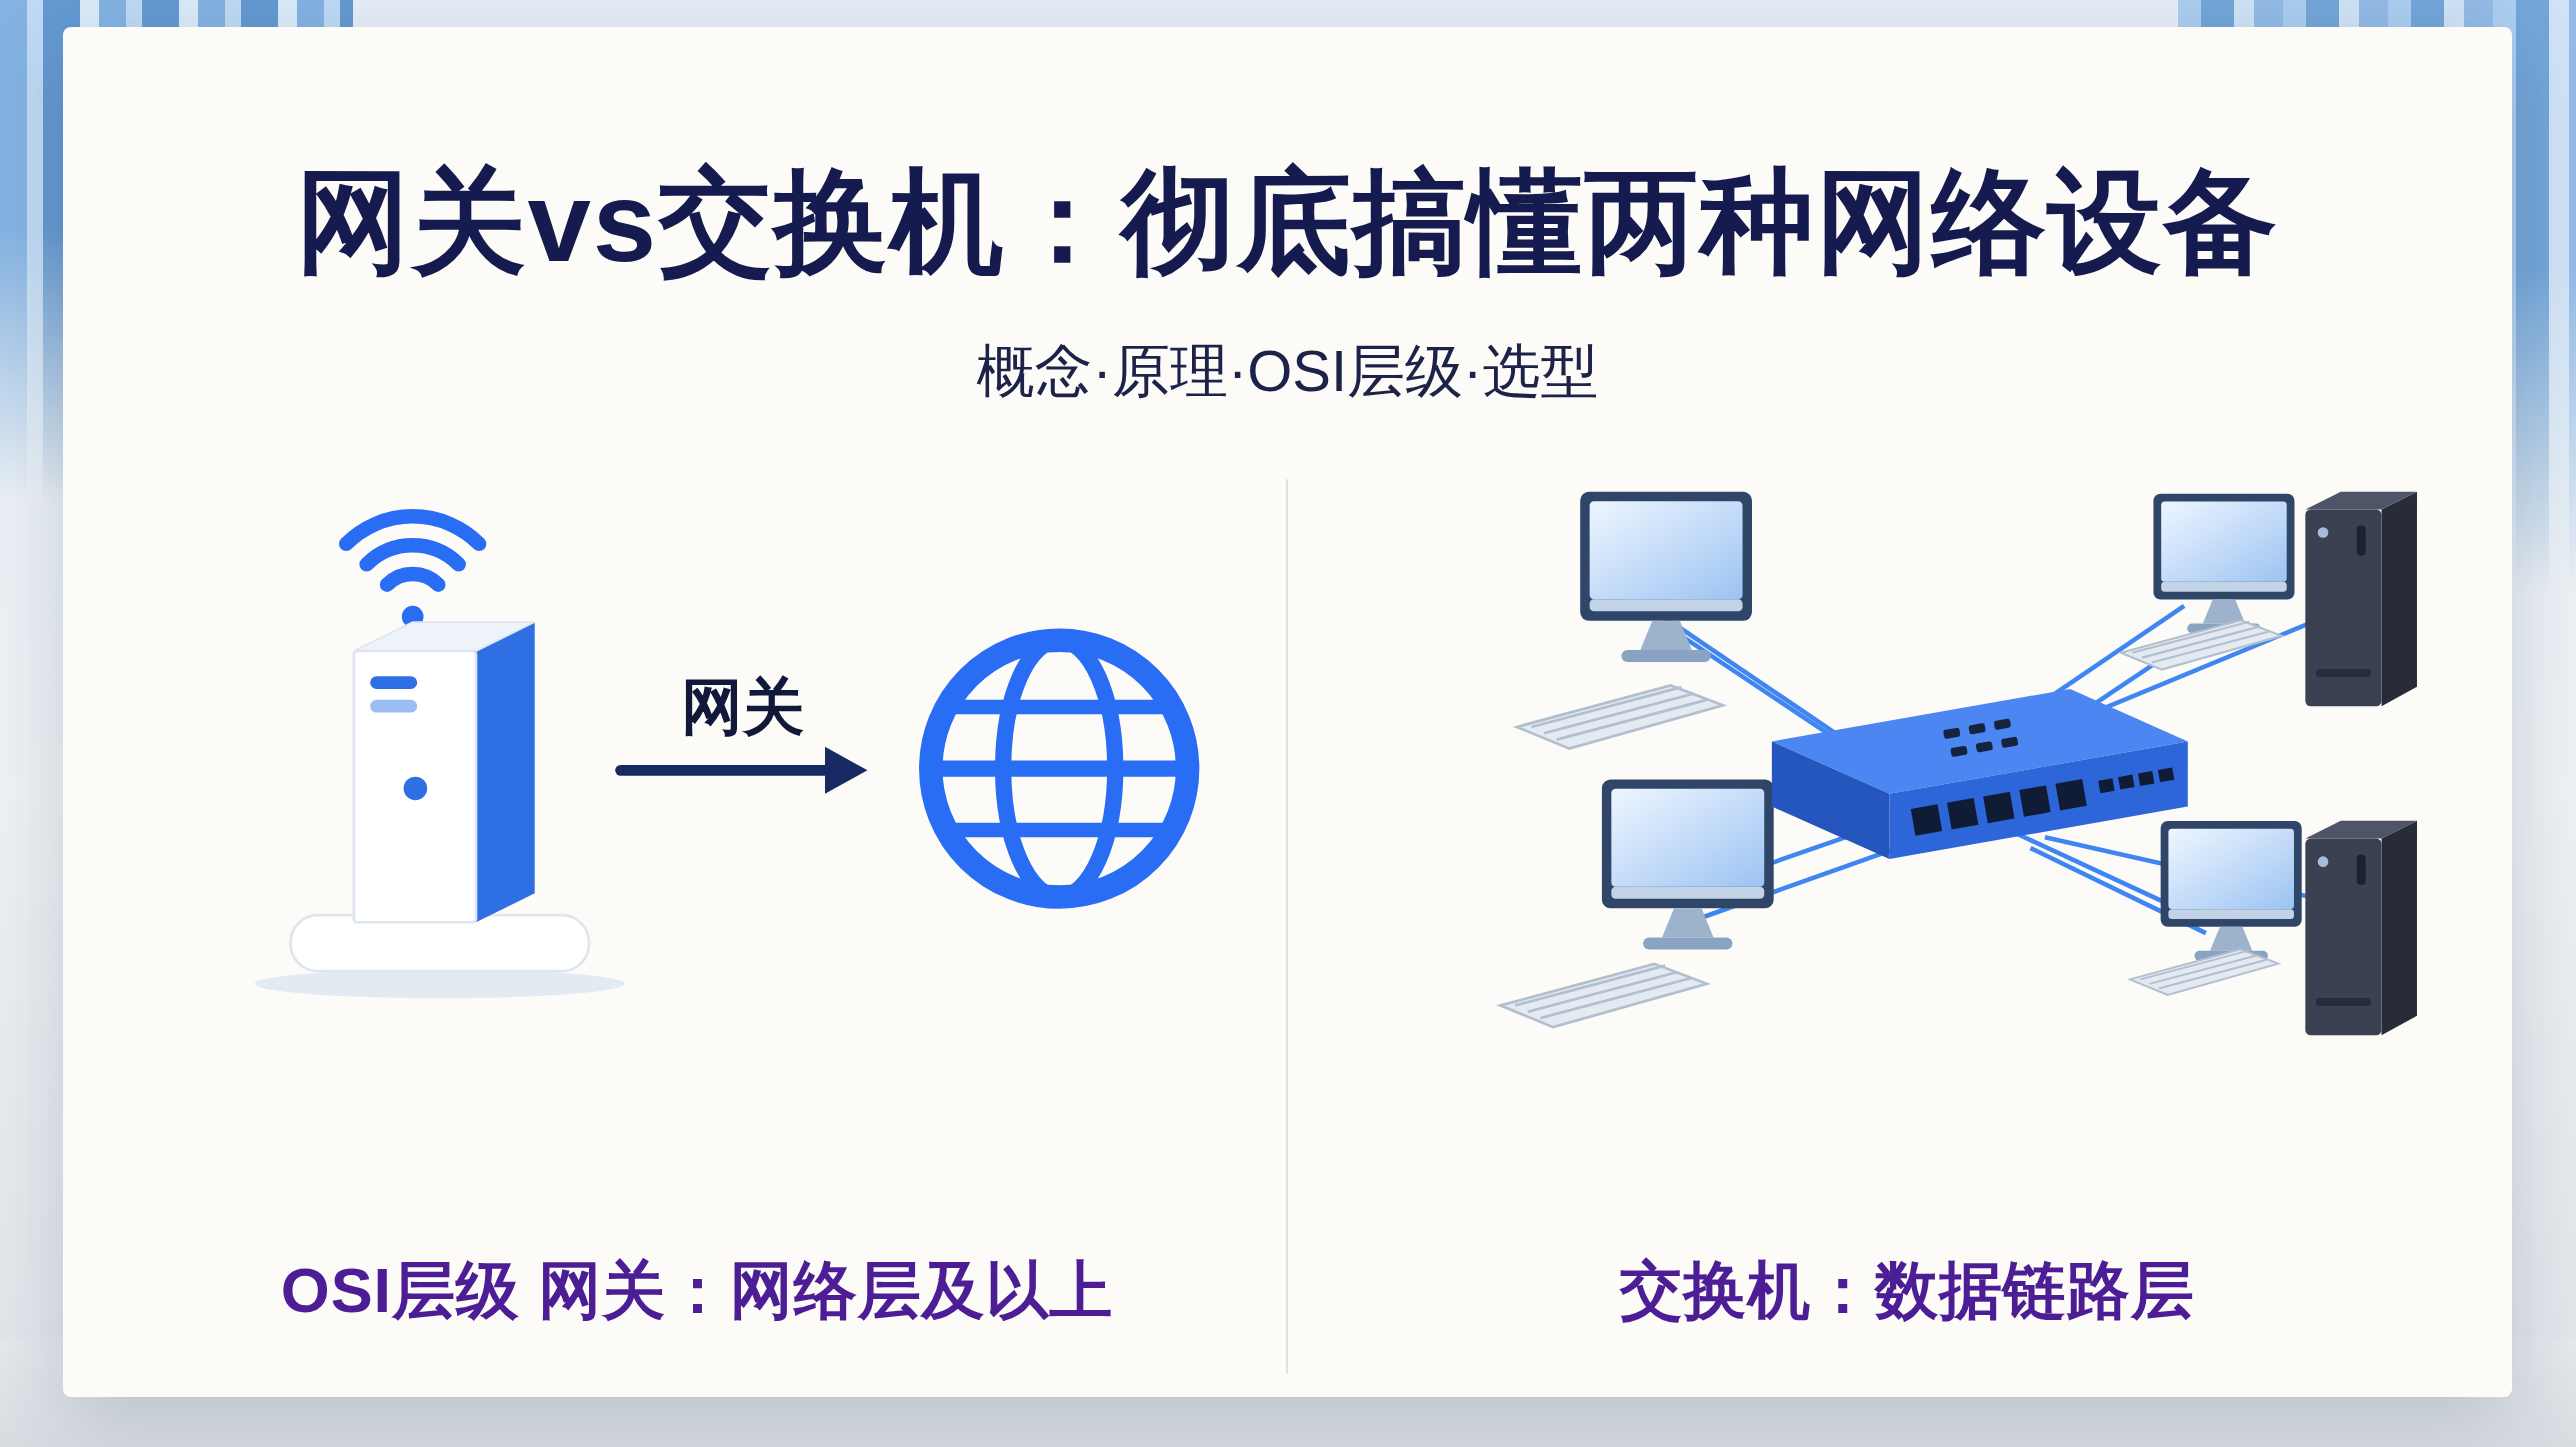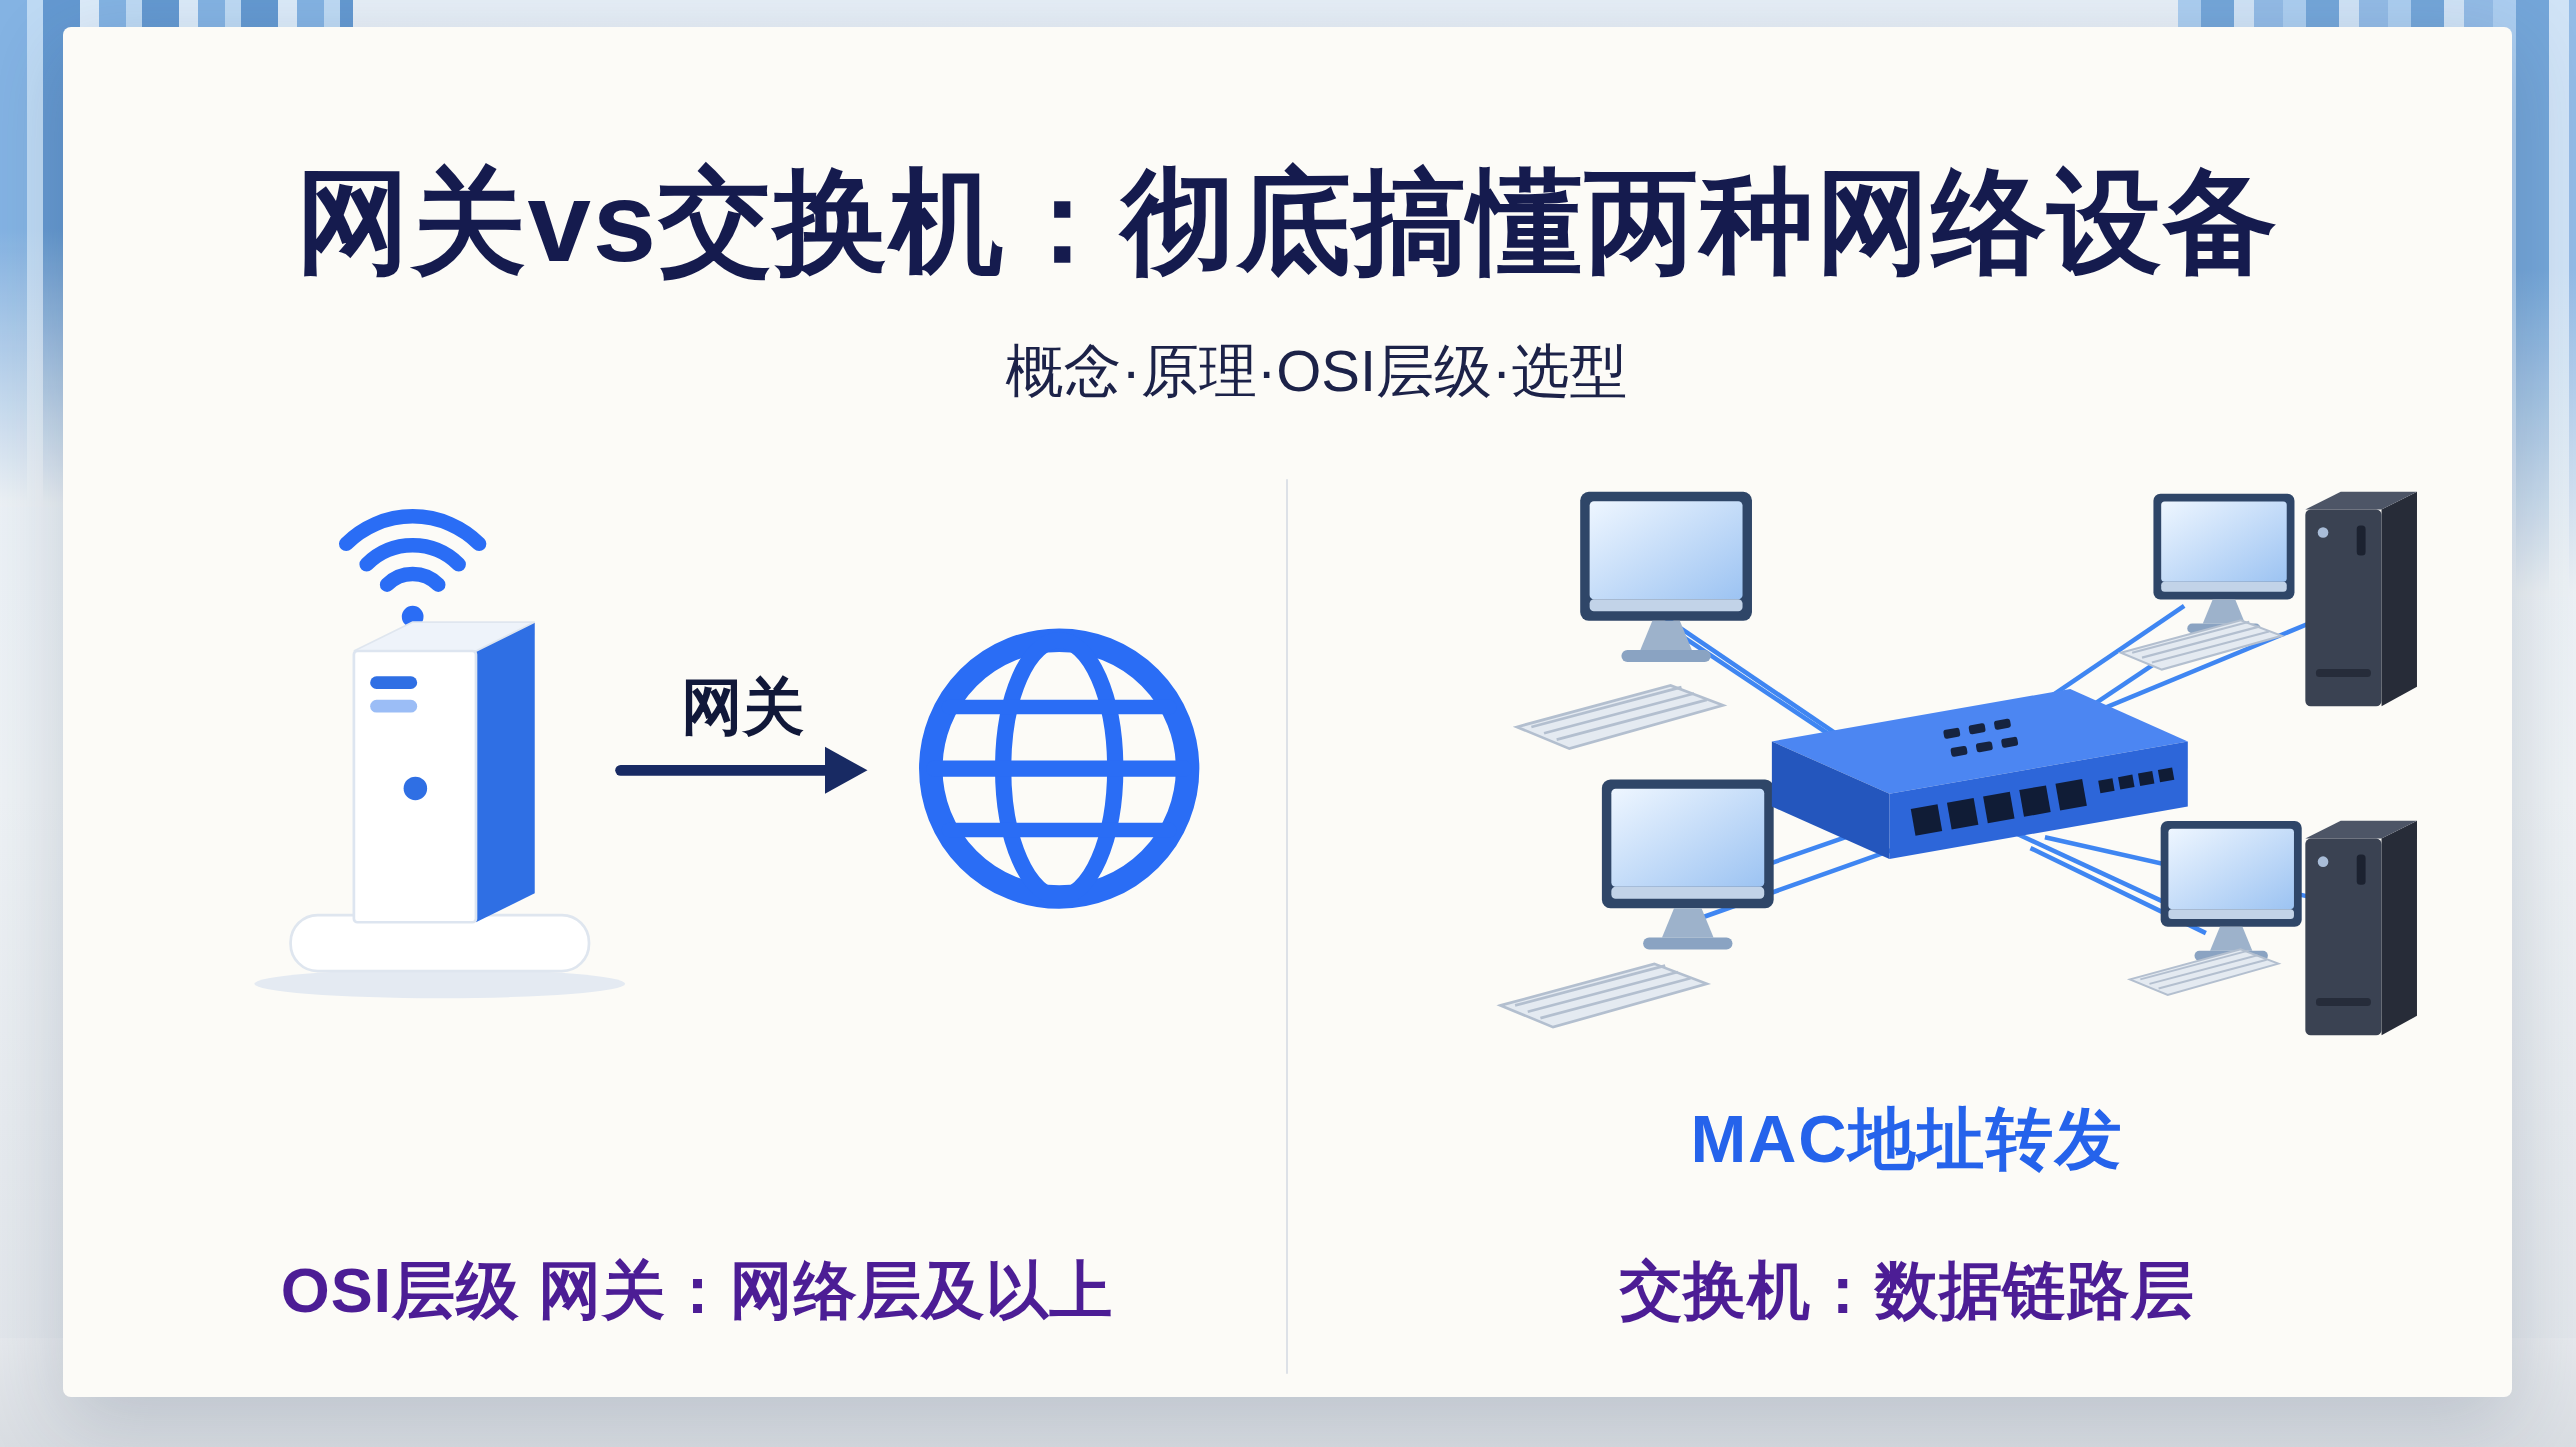--- a/index.html
+++ b/index.html
@@ -23,21 +23,21 @@
     position:absolute;left:63px;top:27px;width:2449px;height:1370px;
     background:#fcfbf7;border-radius:8px;
     box-shadow:0 23.5px 81px rgba(40,60,90,.20);
   }
   .title{
     position:absolute;top:136px;left:0;width:100%;text-align:center;
     font-size:114px;line-height:118px;font-weight:800;color:#151b4e;letter-spacing:1.8px;
   }
   .subtitle{
     position:absolute;top:288px;left:0;width:100%;text-align:center;
-    font-size:58px;line-height:112px;font-weight:500;color:#1c2248;margin-left:29px;
+    font-size:58px;line-height:112px;font-weight:500;color:#1c2248;
   }
   .columns{position:absolute;top:425px;left:0;right:0;bottom:0;display:flex;padding-left:29px;}
   .col{flex:1 1 50%;position:relative;}
   .divider{position:absolute;left:calc(50% - 1.8px);top:27px;height:895px;width:2.7px;
     background:#dde1e7;border-radius:1.8px;}
   .illustration{position:absolute;top:9px;left:0;width:100%;height:597px;
     display:flex;align-items:center;justify-content:center;}
   .feature{
     position:absolute;top:642px;left:0;width:100%;text-align:center;
     font-size:67px;font-weight:700;color:#2563eb;letter-spacing:1.8px;
@@ -177,18 +177,17 @@
               <rect x="640" y="296" width="18" height="10" rx="3" transform="rotate(-10 649 301)"></rect>
               <rect x="668" y="291" width="18" height="10" rx="3" transform="rotate(-10 677 296)"></rect>
               <rect x="696" y="286" width="18" height="10" rx="3" transform="rotate(-10 705 291)"></rect>
               <rect x="648" y="316" width="18" height="10" rx="3" transform="rotate(-10 657 321)"></rect>
               <rect x="676" y="311" width="18" height="10" rx="3" transform="rotate(-10 685 316)"></rect>
               <rect x="704" y="306" width="18" height="10" rx="3" transform="rotate(-10 713 311)"></rect>
             </g>
           </g>
         </svg>
       </div>
-      <div class="feature">MAC地址转发</div>
       <div class="osi">交换机：数据链路层</div>
     </div>
   </div>
 </div>
 
 
 </body></html>

